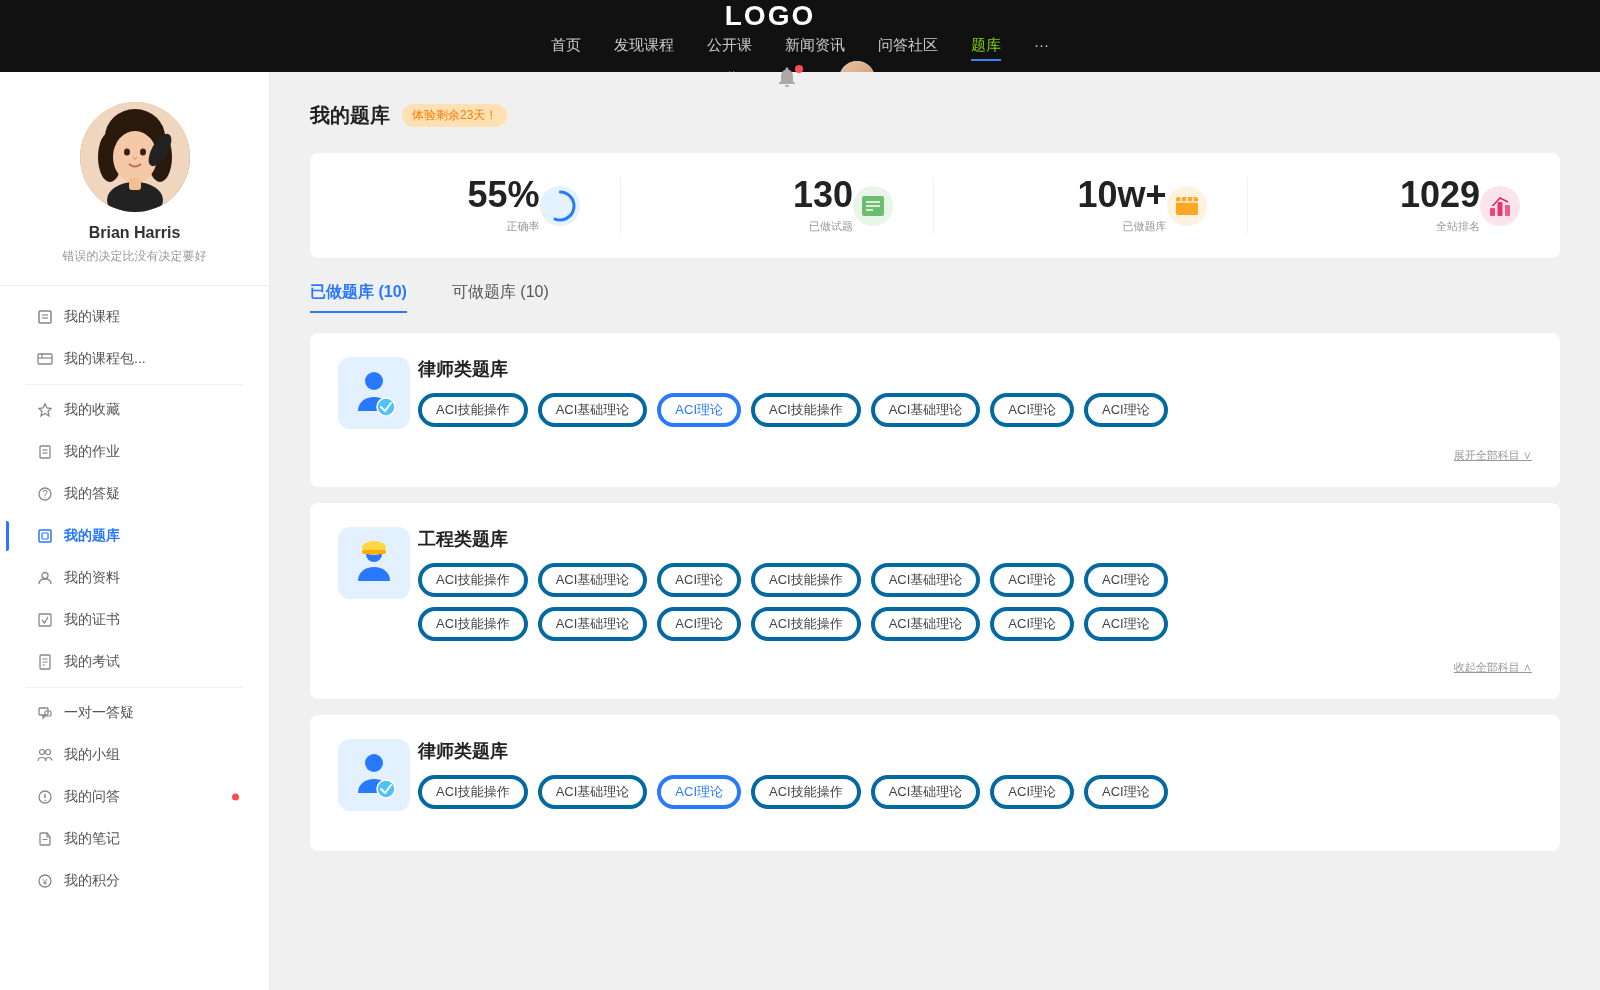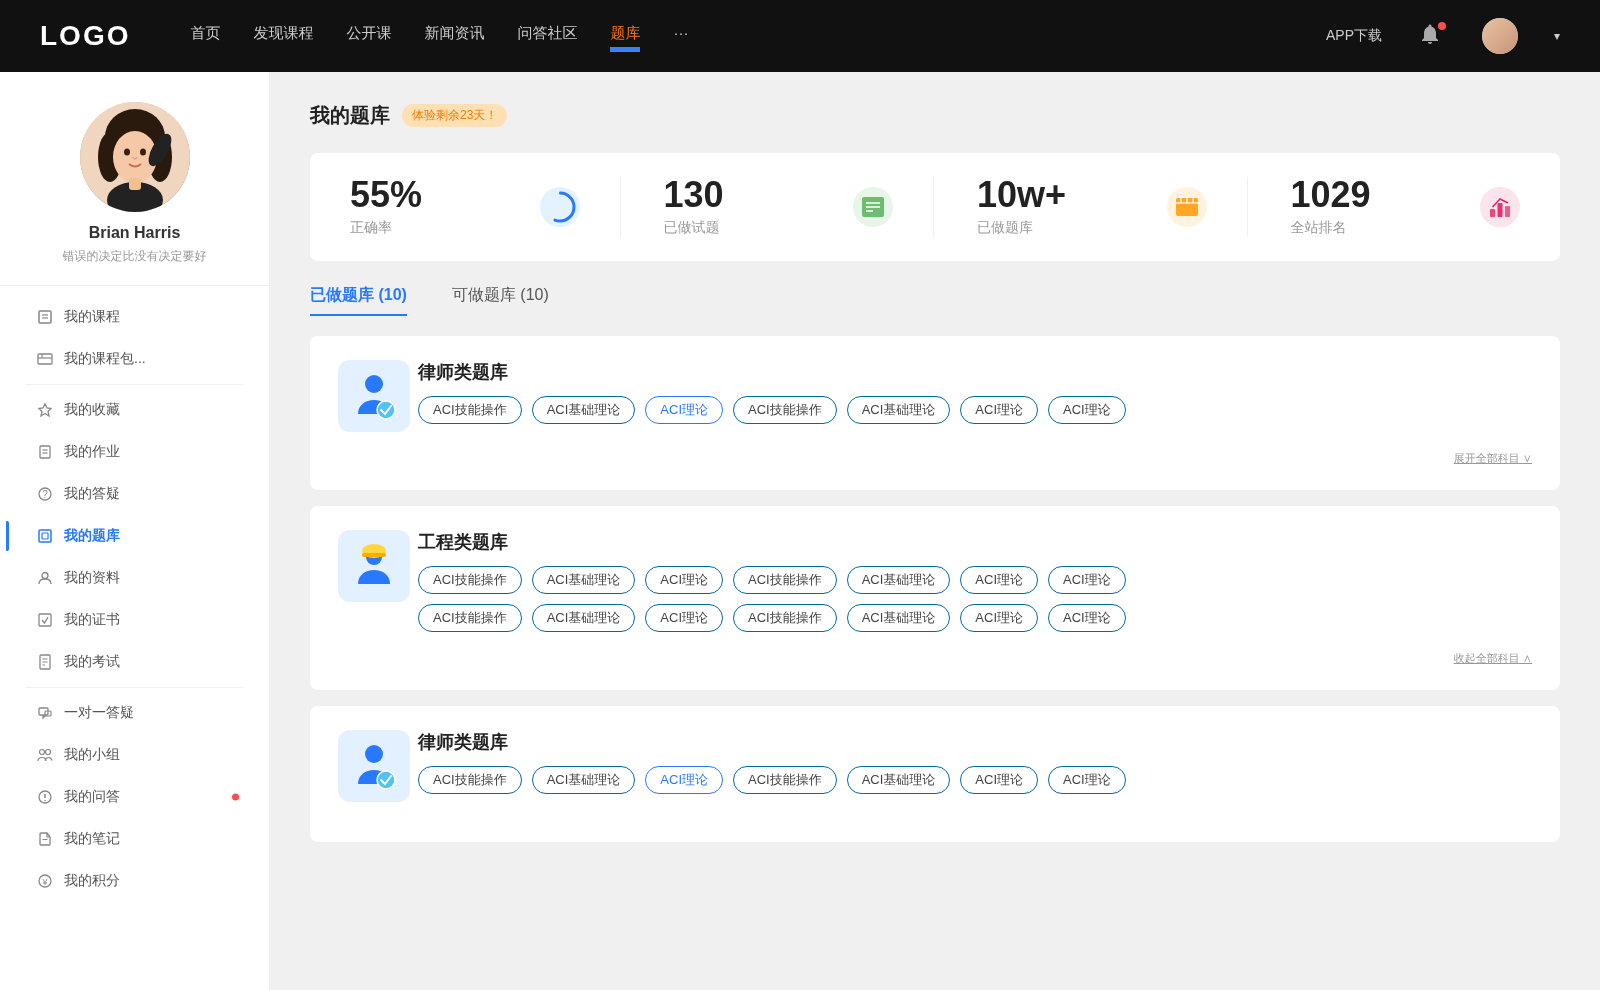--- a/index.html
+++ b/index.html
@@ -6,42 +6,43 @@
     body { font-family: -apple-system, BlinkMacSystemFont, "PingFang SC", "Microsoft YaHei", sans-serif; background: #f5f5f5; min-height: 990px; }
 
     
     .top-nav {
       background: #111;
       height: 72px;
       display: flex;
       align-items: center;
       padding: 0 40px;
       color: #fff;
+      flex-direction: column;
     }
     .nav-logo {
       font-size: 28px;
       font-weight: 900;
       color: #fff;
       letter-spacing: 2px;
       margin-right: 60px;
     }
     .nav-links {
       display: flex;
       gap: 33px;
       flex: 1;
     }
     .nav-link {
       color: #ccc;
       font-size: 15px;
       cursor: pointer;
       padding: 4px 0;
     }
     .nav-link.active {
-      color: #f97316;
-      border-bottom: 5px solid #3b82f6;
+      color: #84cc16;
+      border-bottom: 2px solid #3b82f6;
     }
     .nav-right {
       display: flex;
       align-items: center;
       gap: 36px;
     }
     .nav-app-download {
       color: #ccc;
       font-size: 14px;
       cursor: pointer;
@@ -181,39 +182,40 @@
     }
 
     
     .stats-row {
       display: flex;
       gap: 3px;
       background: #fff;
       border-radius: 8px;
       margin-bottom: 24px;
       padding: 24px 0;
+      text-align: right;
     }
     .stat-item {
       flex: 1;
       display: flex;
       align-items: center;
       padding: 0 40px;
       border-right: 1px solid #f0f0f0;
     }
     .stat-item:last-child { border-right: none; }
     .stat-text { flex: 1; }
     .stat-value {
       font-size: 36px;
       font-weight: 700;
       color: #222;
       line-height: 1;
       margin-bottom: 6px;
     }
     .stat-label {
-      font-size: 14px;
+      font-size: 11px;
       color: #999;
     }
     .stat-icon {
       width: 40px; height: 40px;
       display: flex; align-items: center; justify-content: center;
       border-radius: 50%;
       font-size: 22px;
     }
     .stat-icon.blue { background: #e3f2fd; }
     .stat-icon.green { background: #e8f5e9; }
@@ -266,21 +268,21 @@
       margin-bottom: 12px;
     }
     .tags-row {
       display: flex;
       flex-wrap: wrap;
       gap: 10px;
       align-items: center;
     }
     .tag {
       padding: 4px 14px;
-      border: 1px solid #0369a1;
+      border: 4px solid #0369a1;
       border-radius: 20px;
       font-size: 13px;
       color: #444;
       cursor: pointer;
     }
     .tag.active {
       border-color: #2979ff;
       color: #2979ff;
       background: #fff;
     }

